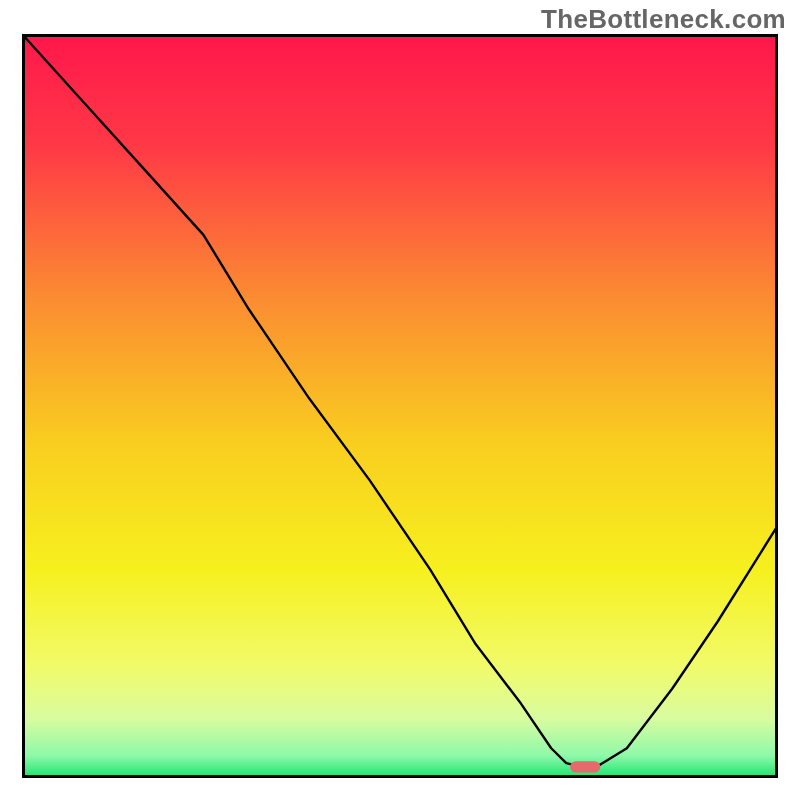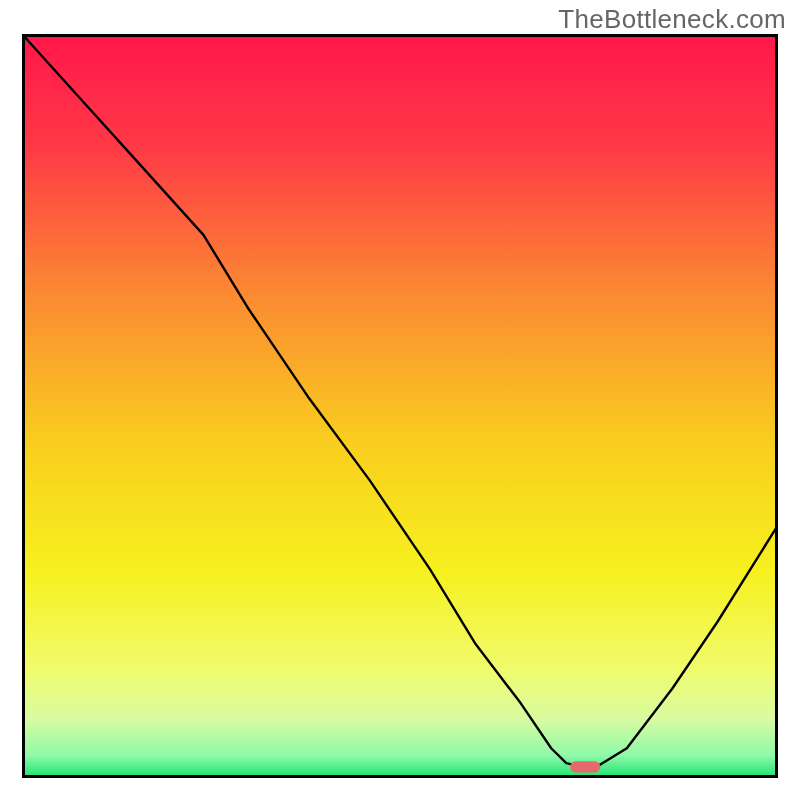--- a/index.html
+++ b/index.html
@@ -14,21 +14,21 @@
     position: relative;
     width: 800px;
     height: 800px;
   }
   .watermark {
     position: absolute;
     top: 4px;
     right: 14px;
     font-size: 26px;
     color: #666666;
-    font-weight: 400;
+    font-weight: 700;
     letter-spacing: 0.3px;
   }
   .chart-frame {
     position: absolute;
     left: 22px;
     top: 34px;
     width: 756px;
     height: 744px;
   }
   .chart-frame svg {

